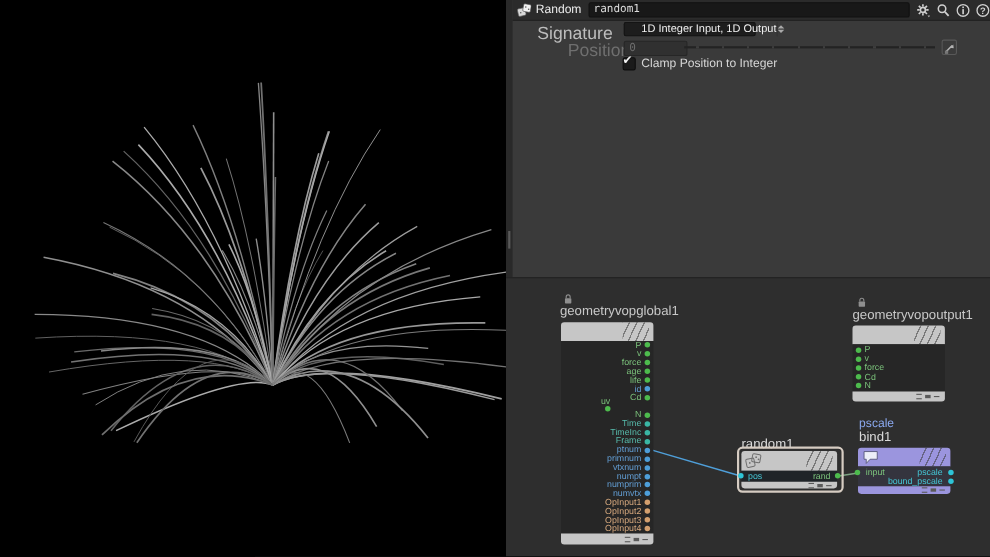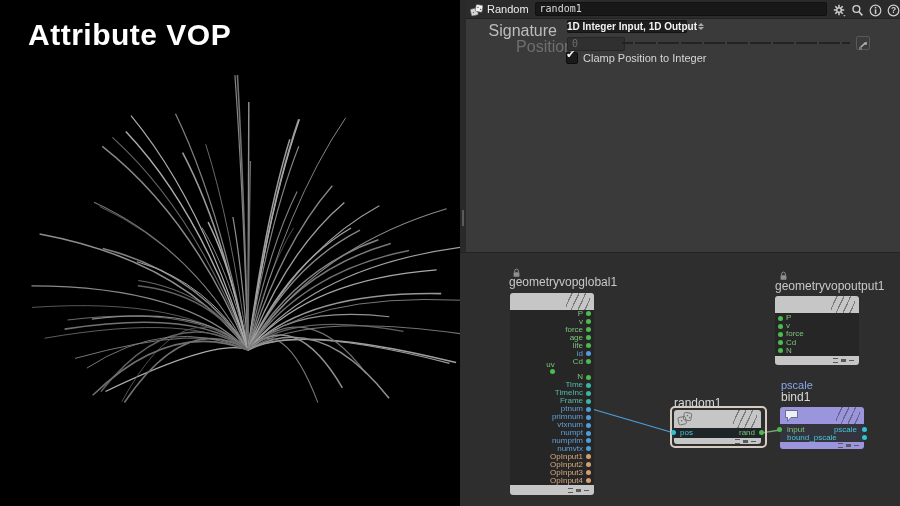--- a/index.html
+++ b/index.html
@@ -24,21 +24,21 @@
   .phead .ptype{color:#ececec;font-size:11px;font-weight:normal;margin:0 6px 0 4px;}
   .pname-field{width:322px;height:12px;background:#181818;border:1px solid #111;border-radius:2px;
          color:#dcdcdc;font-family:"DejaVu Sans Mono",monospace;font-size:10px;line-height:12px;
          padding:0 4px;}
   .phead-icons{display:flex;gap:5px;margin-left:6px;align-items:center;}
   .phicon{width:13px;height:13px;position:relative;}
   .plabel-col{position:absolute;left:6px;width:91px;text-align:right;font-size:16px;color:#bdbdbd;}
   .plabel-col.disabled{color:#6f6f6f;}
   .dropdown{position:absolute;left:107px;top:20px;width:120px;height:13px;background:#1d1d1d;
             border-radius:2px;box-shadow:inset 0 0 0 1px #141414;display:flex;align-items:center;}
-  .dropdown .dval{flex:1;color:#f2f2f2;font-size:10px;font-weight:bold;padding-left:0;
+  .dropdown .dval{flex:1;color:#f2f2f2;font-size:10px;font-weight:normal;padding-left:16px;
             white-space:nowrap;}
   .spinner{width:14px;height:13px;border-left:1px solid #333;display:flex;flex-direction:column;
             align-items:center;justify-content:center;gap:1px;}
   .tri-up{width:0;height:0;border-left:3px solid transparent;border-right:3px solid transparent;
             border-bottom:3px solid #aaa;}
   .tri-down{width:0;height:0;border-left:3px solid transparent;border-right:3px solid transparent;
             border-top:3px solid #aaa;}
   .pos-field{position:absolute;left:107px;top:37px;width:48px;height:12px;background:#303030;
             border:1px solid #262626;border-radius:2px;color:#6e6e6e;font-size:10px;
             line-height:12px;padding:0 4px;font-family:"DejaVu Sans Mono",monospace;}
@@ -153,21 +153,20 @@
         <path d="M248,350 Q174.5,299.4 100.9,391.6" stroke="rgb(99,99,99)" stroke-width="1.47" fill="none"></path>
         <path d="M248,350 Q307.0,294.5 365.9,373.3" stroke="rgb(112,112,112)" stroke-width="1.25" fill="none"></path>
         <path d="M248,350 Q184.9,285.8 121.8,401.7" stroke="rgb(90,90,90)" stroke-width="0.88" fill="none"></path>
         <path d="M248,350 Q295.2,307.1 342.4,387.9" stroke="rgb(143,143,143)" stroke-width="1.49" fill="none"></path>
         <path d="M248,350 Q186.2,311.4 124.4,402.5" stroke="rgb(114,114,114)" stroke-width="1.54" fill="none"></path>
         <path d="M248,350 Q318.6,309.3 389.1,398.2" stroke="rgb(143,143,143)" stroke-width="1.58" fill="none"></path>
         <path d="M248,350 Q167.4,315.6 86.9,368.1" stroke="rgb(132,132,132)" stroke-width="0.88" fill="none"></path>
         <path d="M248,350 Q283.0,311.7 317.9,402.6" stroke="rgb(121,121,121)" stroke-width="1.01" fill="none"></path>
         <path d="M248,350 Q170.4,319.8 92.7,395.3" stroke="rgb(111,111,111)" stroke-width="1.58" fill="none"></path>
       </svg>
-    <div class="vp-title">Attribute VOP</div>
   </div>
 
   <div class="rightcol">
 
     <div class="params">
       <div class="pgutter">
         <div class="pgutter-handle"></div>
       </div>
 
       <div class="phead">
@@ -436,21 +435,21 @@
           <svg width="16" height="14" viewBox="0 0 16 14">
             <path d="M1.5 1.5 h12 v7 h-6.5 l-3.5 3.8 v-3.8 h-2 z" fill="#eceef8" stroke="#55557a" stroke-width="0.8"></path>
           </svg>
         </span>
       </div>
       <div class="nbody" style="left:320px;top:171px;width:84px;height:18px;background:#34343e;"></div>
       <div class="midband" style="left:320px;top:172px;width:84px;height:9px;padding:0 7px;box-sizing:border-box;">
         <span data-type="f"><span class="plabel">input</span></span>
         <span data-type="c"><span class="plabel">pscale</span></span>
       </div>
-      <div class="midband" style="left:320px;top:180px;width:84px;height:9px;padding:0 7px;box-sizing:border-box;">
+      <div class="midband" style="left:320px;top:180px;width:84px;height:9px;justify-content:flex-end;padding:0 7px;box-sizing:border-box;">
         <span data-type="c"><span class="plabel">bound_pscale</span></span>
       </div>
       <span class="edge-dot" style="left:317px;top:174px;background:#4dbb4d;"></span>
       <span class="edge-dot" style="left:402px;top:174px;background:#2ec4d6;"></span>
       <span class="edge-dot" style="left:402px;top:182px;background:#2ec4d6;"></span>
       <div class="nfoot" style="left:320px;top:189px;width:84px;height:7px;background:#9b95de;">
         <span class="fg1"></span>
           <span class="fg2"></span>
           <span class="fg3"></span>
       </div>

